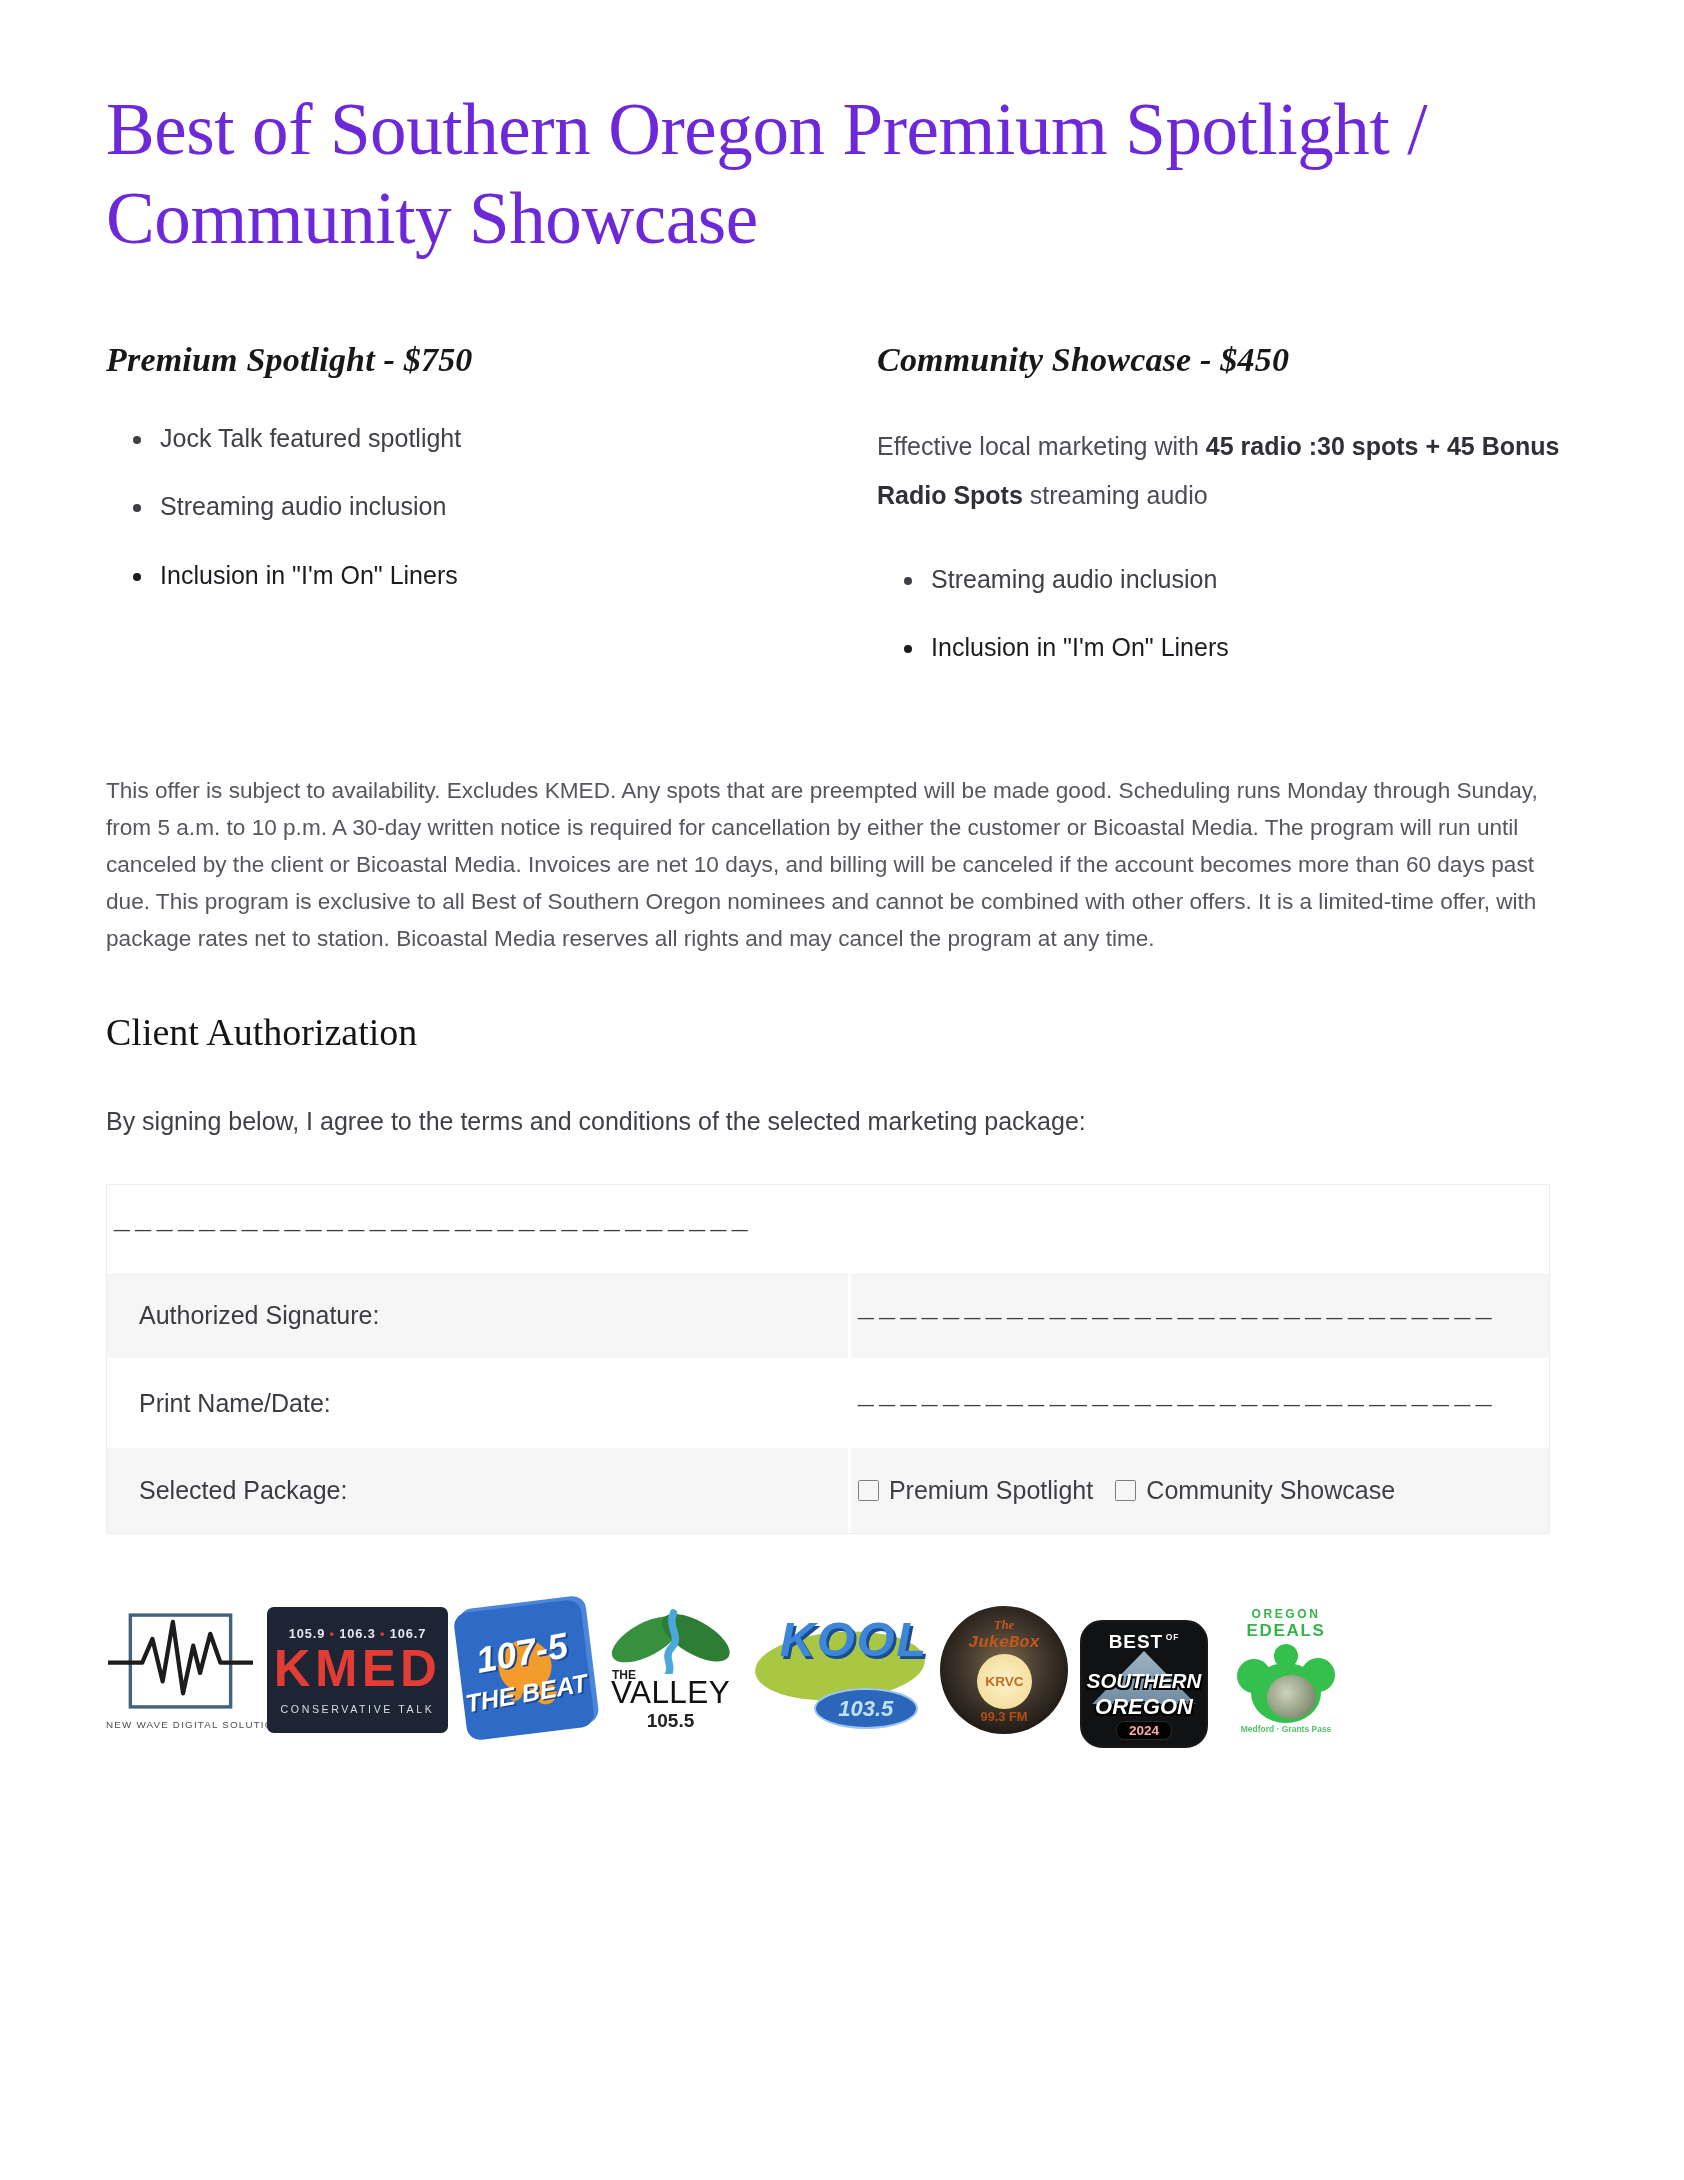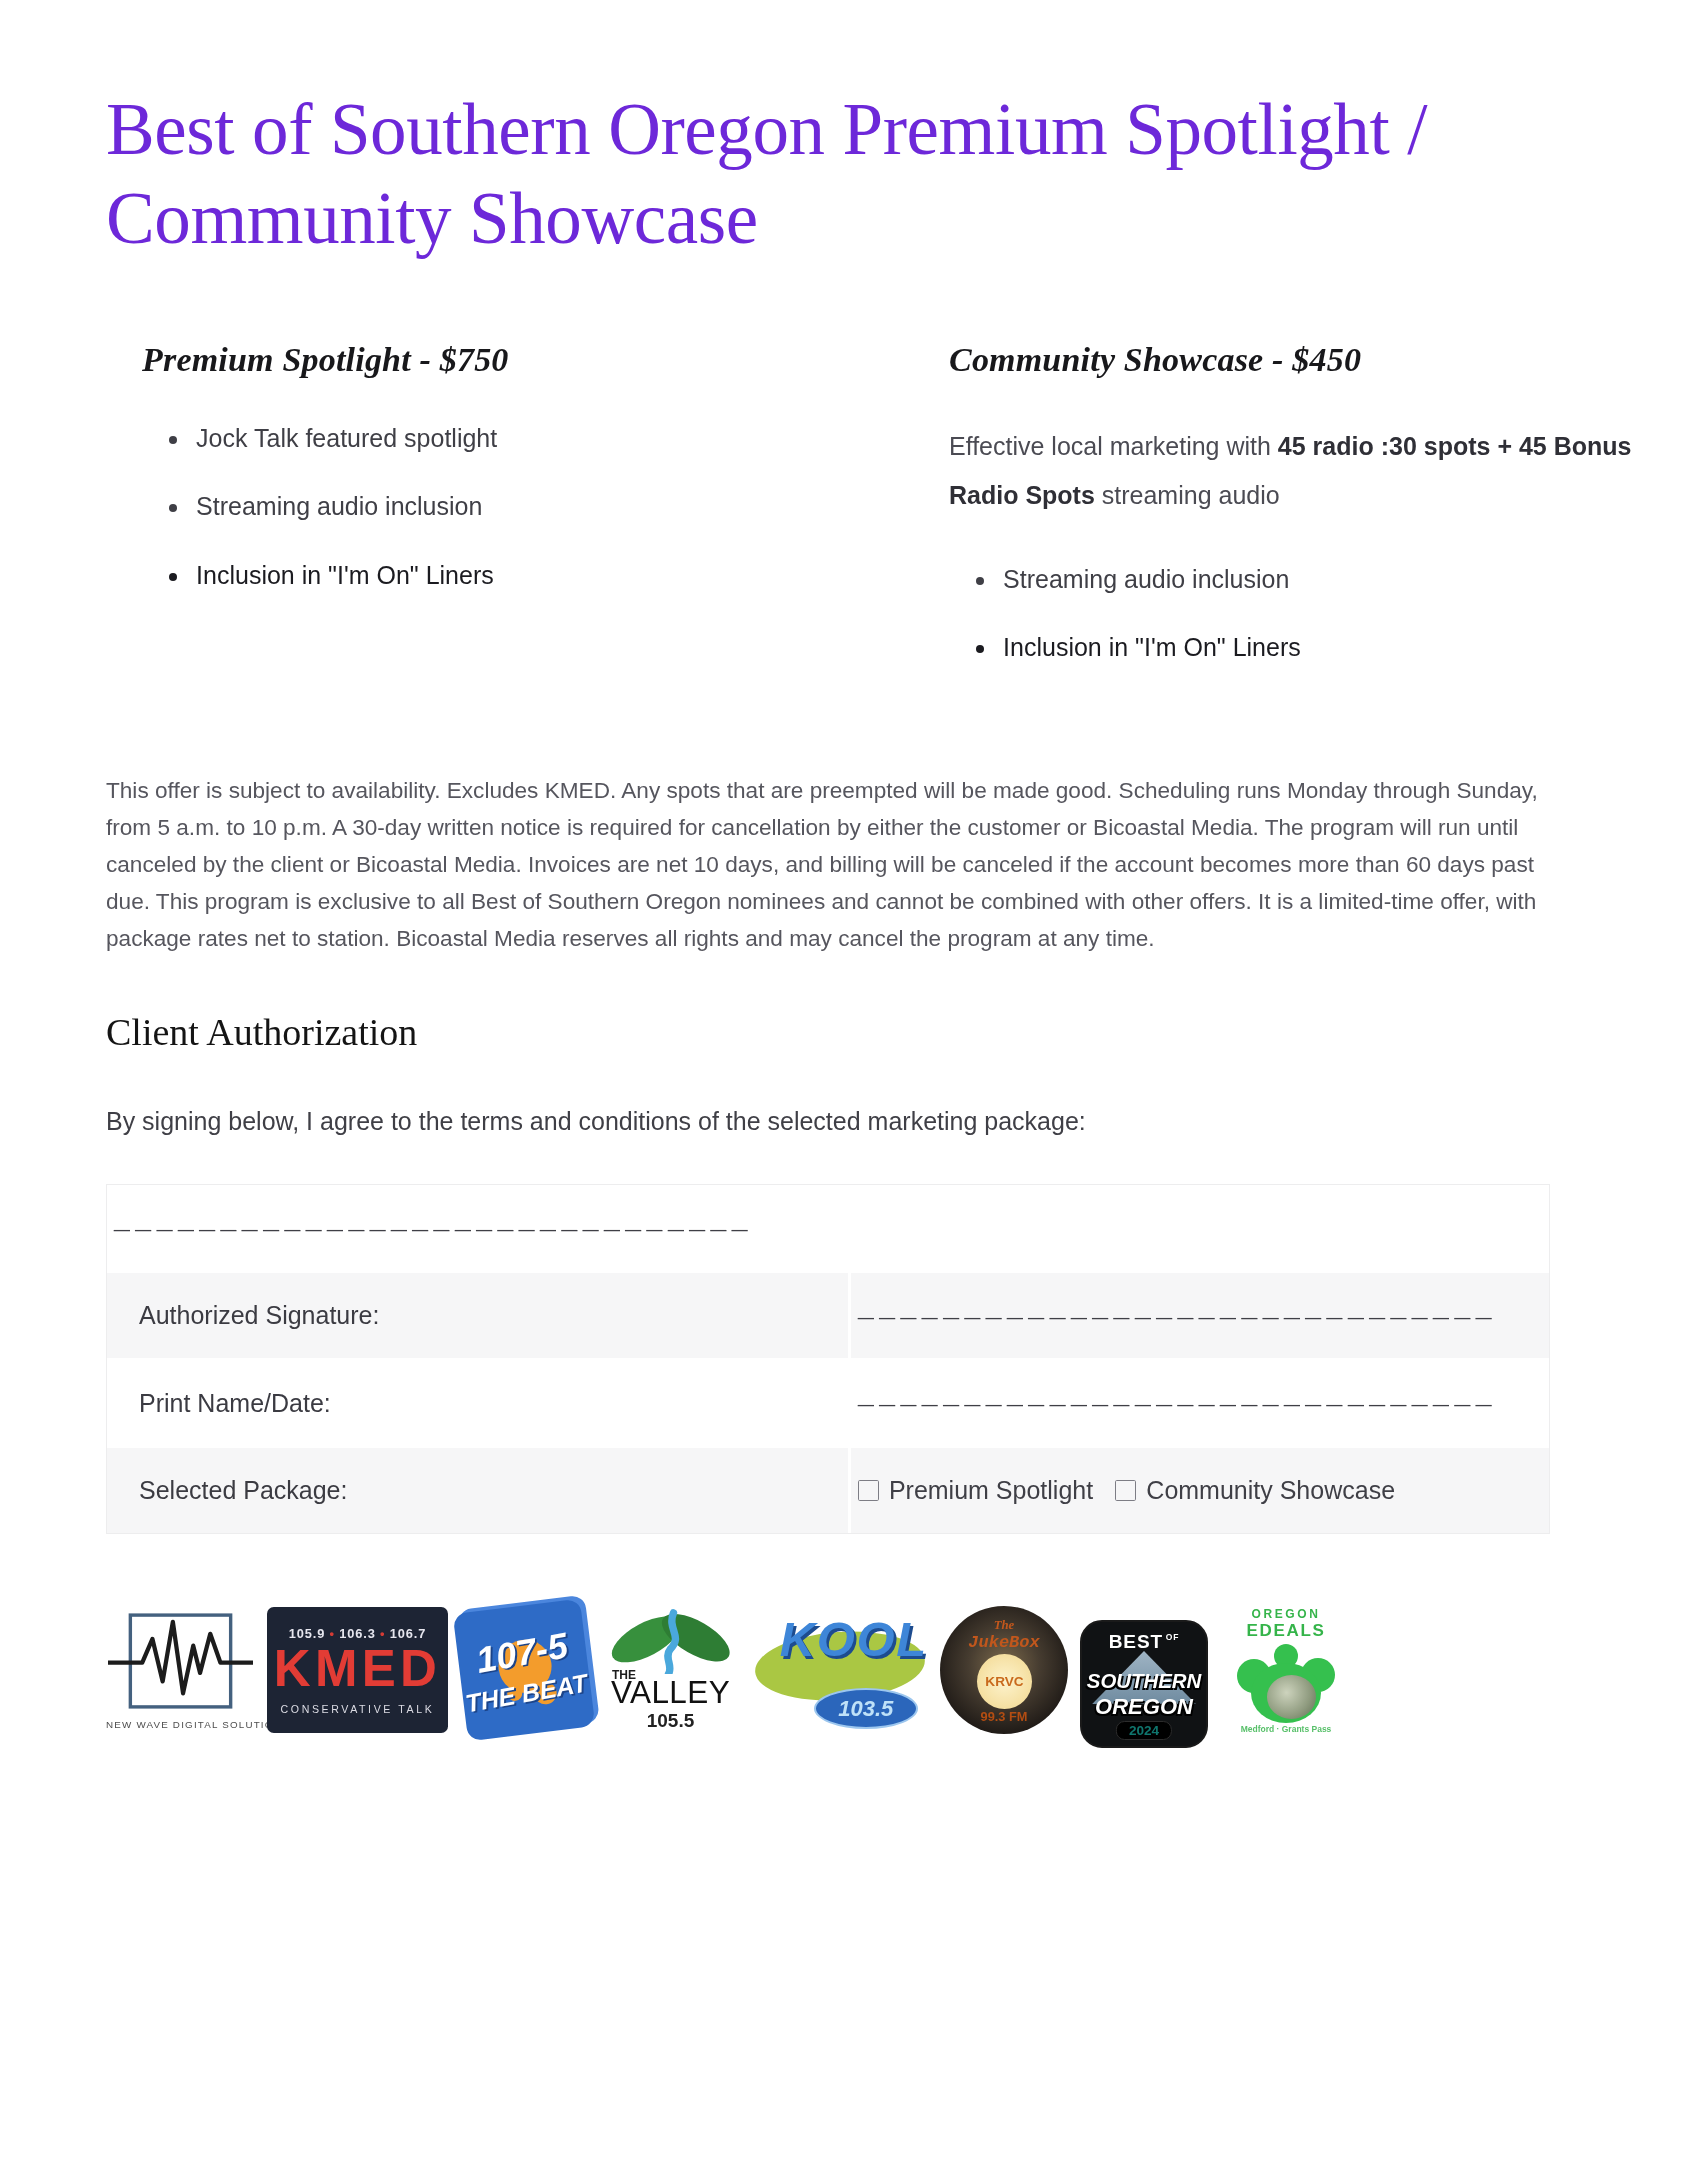--- a/index.html
+++ b/index.html
@@ -12,21 +12,21 @@
     font-family: "Liberation Serif", serif;
     font-weight: 500;
     font-size: 73px;
     line-height: 1.22;
     color: #6d28d9;
     letter-spacing: -0.4px;
   }
 
   
   .cols { display: flex; gap: 77px; margin-top: 78px; }
-  .col { width: 694px; flex: 0 0 694px; margin-left: 36px; }
+  .col { width: 694px; flex: 0 0 694px; }
   .pkg-heading {
     font-family: "Liberation Serif", serif;
     font-style: italic;
     font-weight: 700;
     font-size: 34px;
     color: #18181b;
     letter-spacing: 0.2px;
   }
   .pkg-desc {
     margin-top: 43px;
@@ -204,21 +204,21 @@
   .bo-of { font-size: 8.5px; vertical-align: super; margin-left: 2.6px; }
   .bo-southern, .bo-oregon {
     position: relative; color: #ffffff; font-weight: 800; font-style: italic;
     text-shadow: 1.7px 1.7px 0 #000000, -1.7px 1.7px 0 #000000;
   }
   .bo-southern { margin-top: 48px; font-size: 20.4px; }
   .bo-oregon { font-size: 22px; margin-top: 0.9px; }
   .bo-year {
     position: absolute; bottom: 6px; left: 50%; transform: translateX(-50%);
     background: #000000; border: 1.7px solid #2c2c2c; border-radius: 8.5px;
-    padding: 0.9px 12px; color: #0f766e; font-weight: 800; font-size: 13.6px;
+    padding: 0.9px 12px; color: #fca5a5; font-weight: 800; font-size: 13.6px;
   }
 
   
   .logo-edeals { width: 132px; text-align: center; }
   .ed-line1 { font-size: 12px; font-weight: 800; color: #35b44a; letter-spacing: 2.6px; }
   .ed-line2 { font-size: 17px; font-weight: 800; color: #35b44a; letter-spacing: 1.7px; }
   .ed-paw { position: relative; width: 102px; height: 78px; margin: 3.4px auto 0; }
   .ed-toe { position: absolute; border-radius: 50%; background: #35c04e; }
   .ed-toe.t1 { width: 24px; height: 24px; left: 39px; top: 0; }
   .ed-toe.t2 { width: 34px; height: 34px; left: 1.7px; top: 15.3px; }

